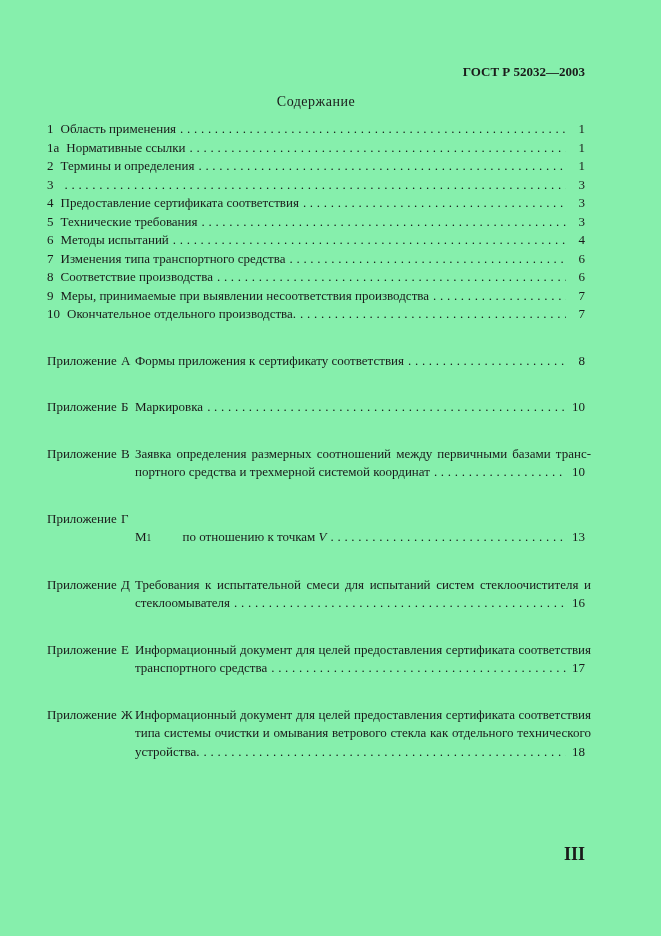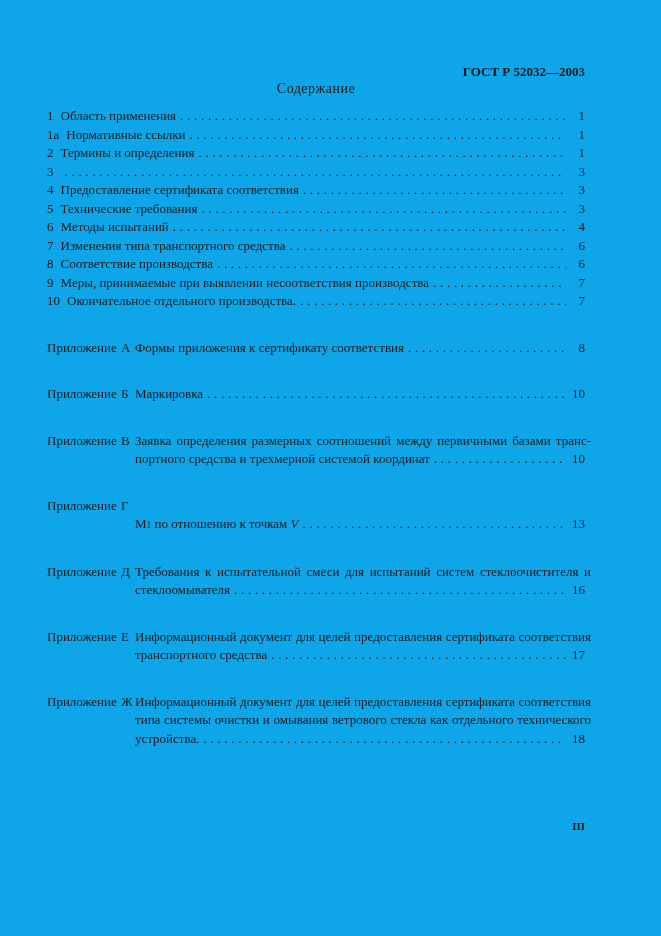--- a/index.html
+++ b/index.html
@@ -1,20 +1,20 @@
 <!DOCTYPE html>
 <html><head>
 <meta charset="utf-8">
 <style>
   html, body { margin: 0; padding: 0; background: #ffffff; }
   .page {
     position: relative;
     width: 661px;
     height: 936px;
-    background: #0ea5e9;
+    background: #86efac;
     font-family: "Liberation Serif", serif;
     color: #1a1a1a;
     font-size: 13px;
     overflow: hidden;
   }
   .content {
     position: absolute;
     left: 47px;
     top: 64px;
     width: 538px;
@@ -22,20 +22,21 @@
   .doc-code {
     text-align: right;
     font-weight: bold;
     font-size: 13px;
     line-height: 15px;
   }
   .heading {
     text-align: center;
     font-size: 14px;
     letter-spacing: 0.5px;
+    margin-top: 13px;
     line-height: 19px;
   }
   .toc { margin-top: 9px; }
   .row {
     display: flex;
     align-items: baseline;
     line-height: 18.5px;
   }
   .num { white-space: pre; margin-right: 7px; flex: none; }
   .ttl { white-space: nowrap; flex: none; }
@@ -57,27 +58,27 @@
   .jline {
     flex: 1 1 auto;
     text-align: justify;
     text-align-last: justify;
     word-spacing: -1px;
     margin-right: -6px;
     line-height: 18.5px;
   }
   .m-sub { font-size: 9.5px; }
   .var { font-style: italic; }
-  .pre { white-space: pre; }
+  .pre { white-space: pre; margin-left: 28px; }
   .folio {
     position: absolute;
     right: 76px;
-    top: 820px;
+    top: 844px;
     font-weight: bold;
-    font-size: 11px;
+    font-size: 18px;
     font-family: Liberation Serif, serif;
   }
 </style>
 </head>
 <body>
 
 <div class="page">
   <div class="content">
 
     <div class="doc-code">ГОСТ Р 52032—2003</div>

